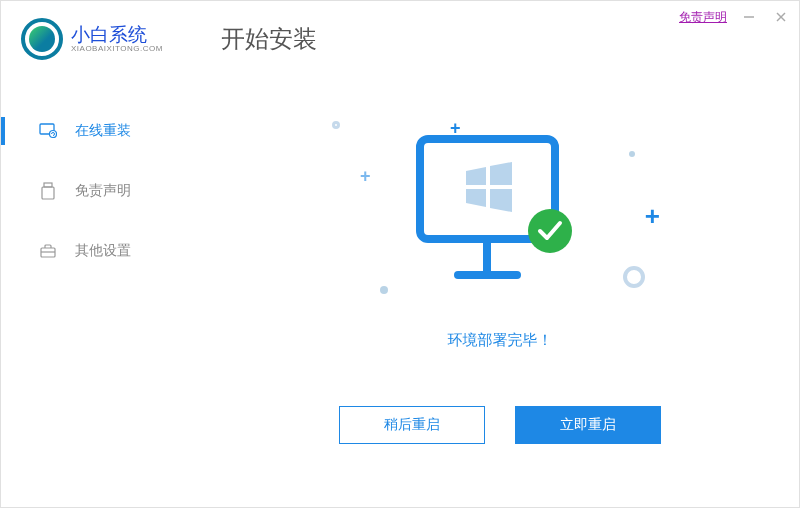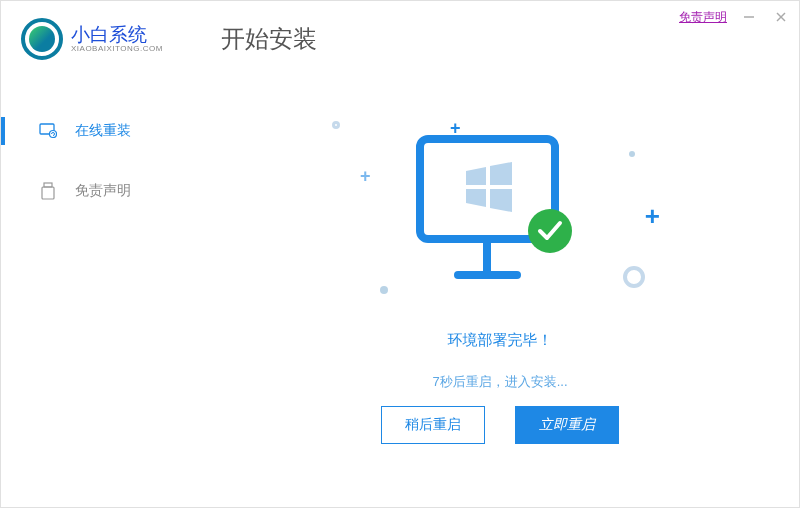--- a/index.html
+++ b/index.html
@@ -180,38 +180,37 @@
     .buttons {
       position: absolute;
       top: 330px;
       left: 0;
       right: 0;
       display: flex;
       justify-content: center;
       gap: 30px;
     }
     .btn {
-      width: 104px;
+      width: 146px;
       height: 38px;
       display: flex;
       align-items: center;
       justify-content: center;
       font-size: 14px;
       cursor: pointer;
     }
     .btn-secondary {
       border: 1px solid #1e88e5;
       color: #1e88e5;
       background: #fff;
     }
     .btn-primary {
       background: #1e88e5;
       color: #fff;
       border: 1px solid #1e88e5;
-      font-style: italic;
     }
   </style>
 </head>
 <body>
 
 <div class="header">
   <div class="logo-area">
     <div class="logo-circle">
       <div class="logo-inner"></div>
     </div>
@@ -250,20 +249,30 @@
       <span>在线重装</span>
     </div>
     <div class="sidebar-item">
       <span class="sidebar-icon">
         <svg width="14" height="18" viewBox="0 0 14 18">
             <rect x="3" y="1" width="8" height="4" fill="none" stroke="#999" stroke-width="1.2"></rect>
             <rect x="1" y="5" width="12" height="12" rx="1" fill="none" stroke="#999" stroke-width="1.2"></rect>
           </svg>
       </span>
       <span>免责声明</span>
+    </div>
+    <div class="sidebar-item">
+      <span class="sidebar-icon">
+        <svg width="16" height="14" viewBox="0 0 16 14">
+            <rect x="1" y="4" width="14" height="9" rx="1" fill="none" stroke="#999" stroke-width="1.2"></rect>
+            <path d="M5 4 V2 a1 1 0 0 1 1 -1 h4 a1 1 0 0 1 1 1 V4" fill="none" stroke="#999" stroke-width="1.2"></path>
+            <line x1="1" y1="8" x2="15" y2="8" stroke="#999" stroke-width="1.2"></line>
+          </svg>
+      </span>
+      <span>其他设置</span>
     </div>
   </div>
 
   <div class="main">
     <div class="illustration">
       <span class="odot odot1"></span>
       <span class="plus plus1">+</span>
       <span class="plus plus2">+</span>
       <span class="dot dot2"></span>
       <span class="plus plus3">+</span>
@@ -281,21 +290,20 @@
             <path d="M24 24 L46 24 L46 47 L24 43 Z" fill="#b8d4ec"></path>
           </g>
           <circle cx="140" cy="100" r="22" fill="#2eb14a"></circle>
           <path d="M130 100 L137 107 L150 92" fill="none" stroke="#fff" stroke-width="4" stroke-linecap="round" stroke-linejoin="round"></path>
         </svg>
       </div>
     </div>
 
     <div class="status-text">
       <div class="status-main">环境部署完毕！</div>
-      <div class="status-sub">7秒后重启，进入安装...</div>
     </div>
 
     <div class="buttons">
       <div class="btn btn-secondary">稍后重启</div>
       <div class="btn btn-primary">立即重启</div>
     </div>
   </div>
 </div>
 
 </body></html>

